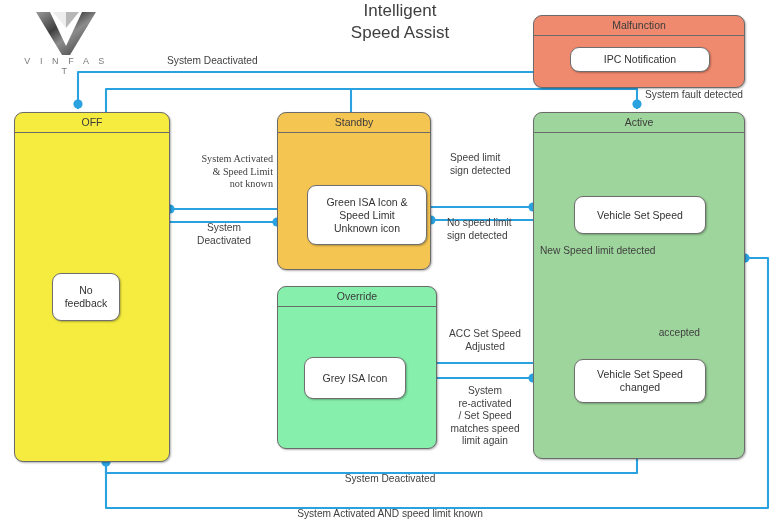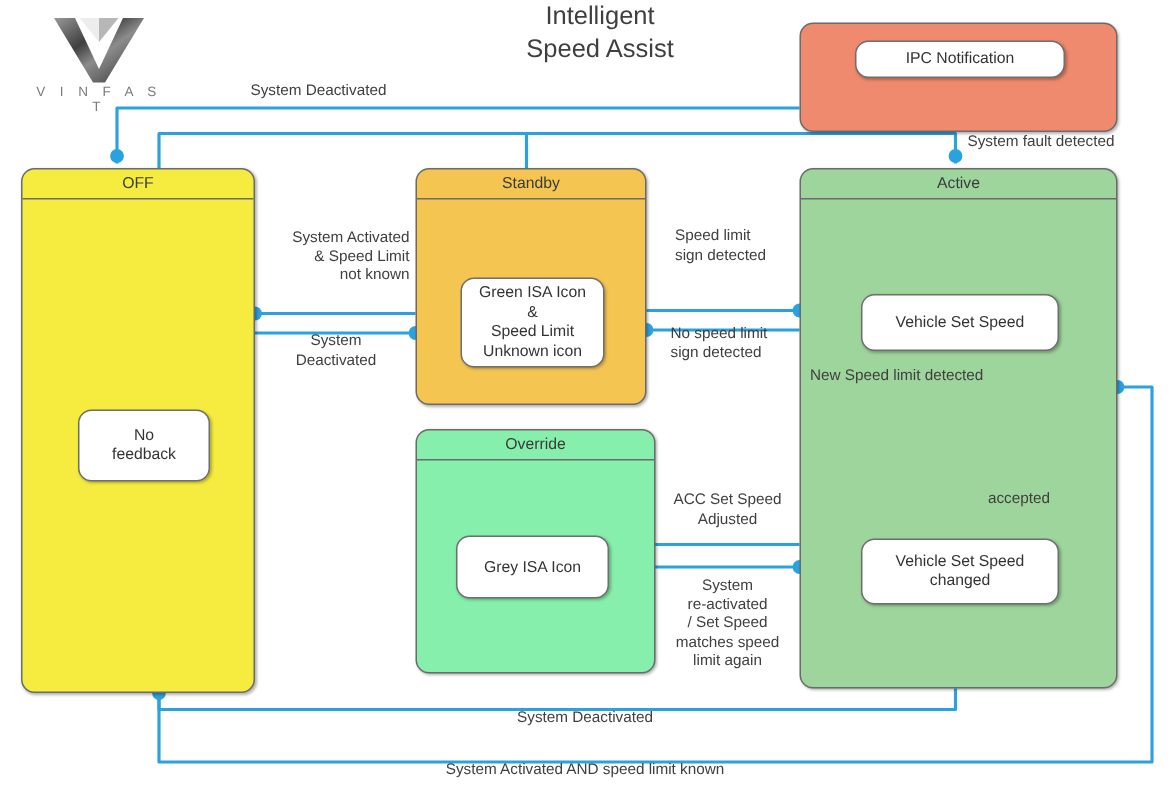--- a/index.html
+++ b/index.html
@@ -102,45 +102,46 @@
       <circle cx="431" cy="363" r="4.6"></circle>
       <circle cx="533" cy="378" r="4.6"></circle>
       <circle cx="745" cy="258" r="4.6"></circle>
       <circle cx="106" cy="462" r="4.6"></circle>
     </g>
   </svg>
 
   <div class="state" style="left:14px;top:112px;width:156px;height:350px;background:#f5ec3f;">
     <div class="hdr">OFF</div>
     <div class="body">
-      <div class="node" style="left:37px;top:140px;width:88px;height:48px;">
+      <div class="node" style="left:37px;top:140px;width:68px;height:48px;">
         <span>No<br>feedback</span>
       </div>
     </div>
   </div>
 
   <div class="state" style="left:277px;top:112px;width:154px;height:158px;background:#f5c552;">
     <div class="hdr">Standby</div>
     <div class="body">
-      <div class="node" style="left:29px;top:52px;width:96px;height:60px;">
+      <div class="node" style="left:29px;top:52px;width:120px;height:60px;">
         <span>Green ISA Icon &amp;<br>Speed Limit<br>Unknown icon</span>
       </div>
     </div>
   </div>
 
   <div class="state" style="left:277px;top:286px;width:160px;height:163px;background:#86efac;">
     <div class="hdr">Override</div>
     <div class="body">
       <div class="node" style="left:26px;top:50px;width:102px;height:42px;">
         <span>Grey ISA Icon</span>
       </div>
     </div>
   </div>
 
   <div class="state" style="left:533px;top:15px;width:212px;height:73px;background:#f08a6e;">
+    <div class="hdr">Malfunction</div>
     <div class="body">
       <div class="node" style="left:36px;top:11px;width:140px;height:25px;">
         <span>IPC Notification</span>
       </div>
     </div>
   </div>
 
   <div class="state" style="left:533px;top:112px;width:212px;height:347px;background:#9ed59c;">
     <div class="hdr">Active</div>
     <div class="body">
@@ -160,21 +161,21 @@
   </div>
 
   <div class="lbl l" style="left:167px;top:55px;width:200px;">
     <span>System Deactivated</span>
   </div>
 
   <div class="lbl l" style="left:645px;top:89px;width:140px;">
     <span>System fault detected</span>
   </div>
 
-  <div class="lbl r" style="left:175px;top:153px;width:98px;">
+  <div class="lbl r" style="left:175px;top:153px;width:98px;font-family:Liberation Serif, serif;">
     <div>System Activated</div>
     <div>&amp; Speed Limit</div>
     <div>not known</div>
   </div>
 
   <div class="lbl c" style="left:177px;top:222px;width:94px;">
     <div>System</div>
     <div>Deactivated</div>
   </div>
 

